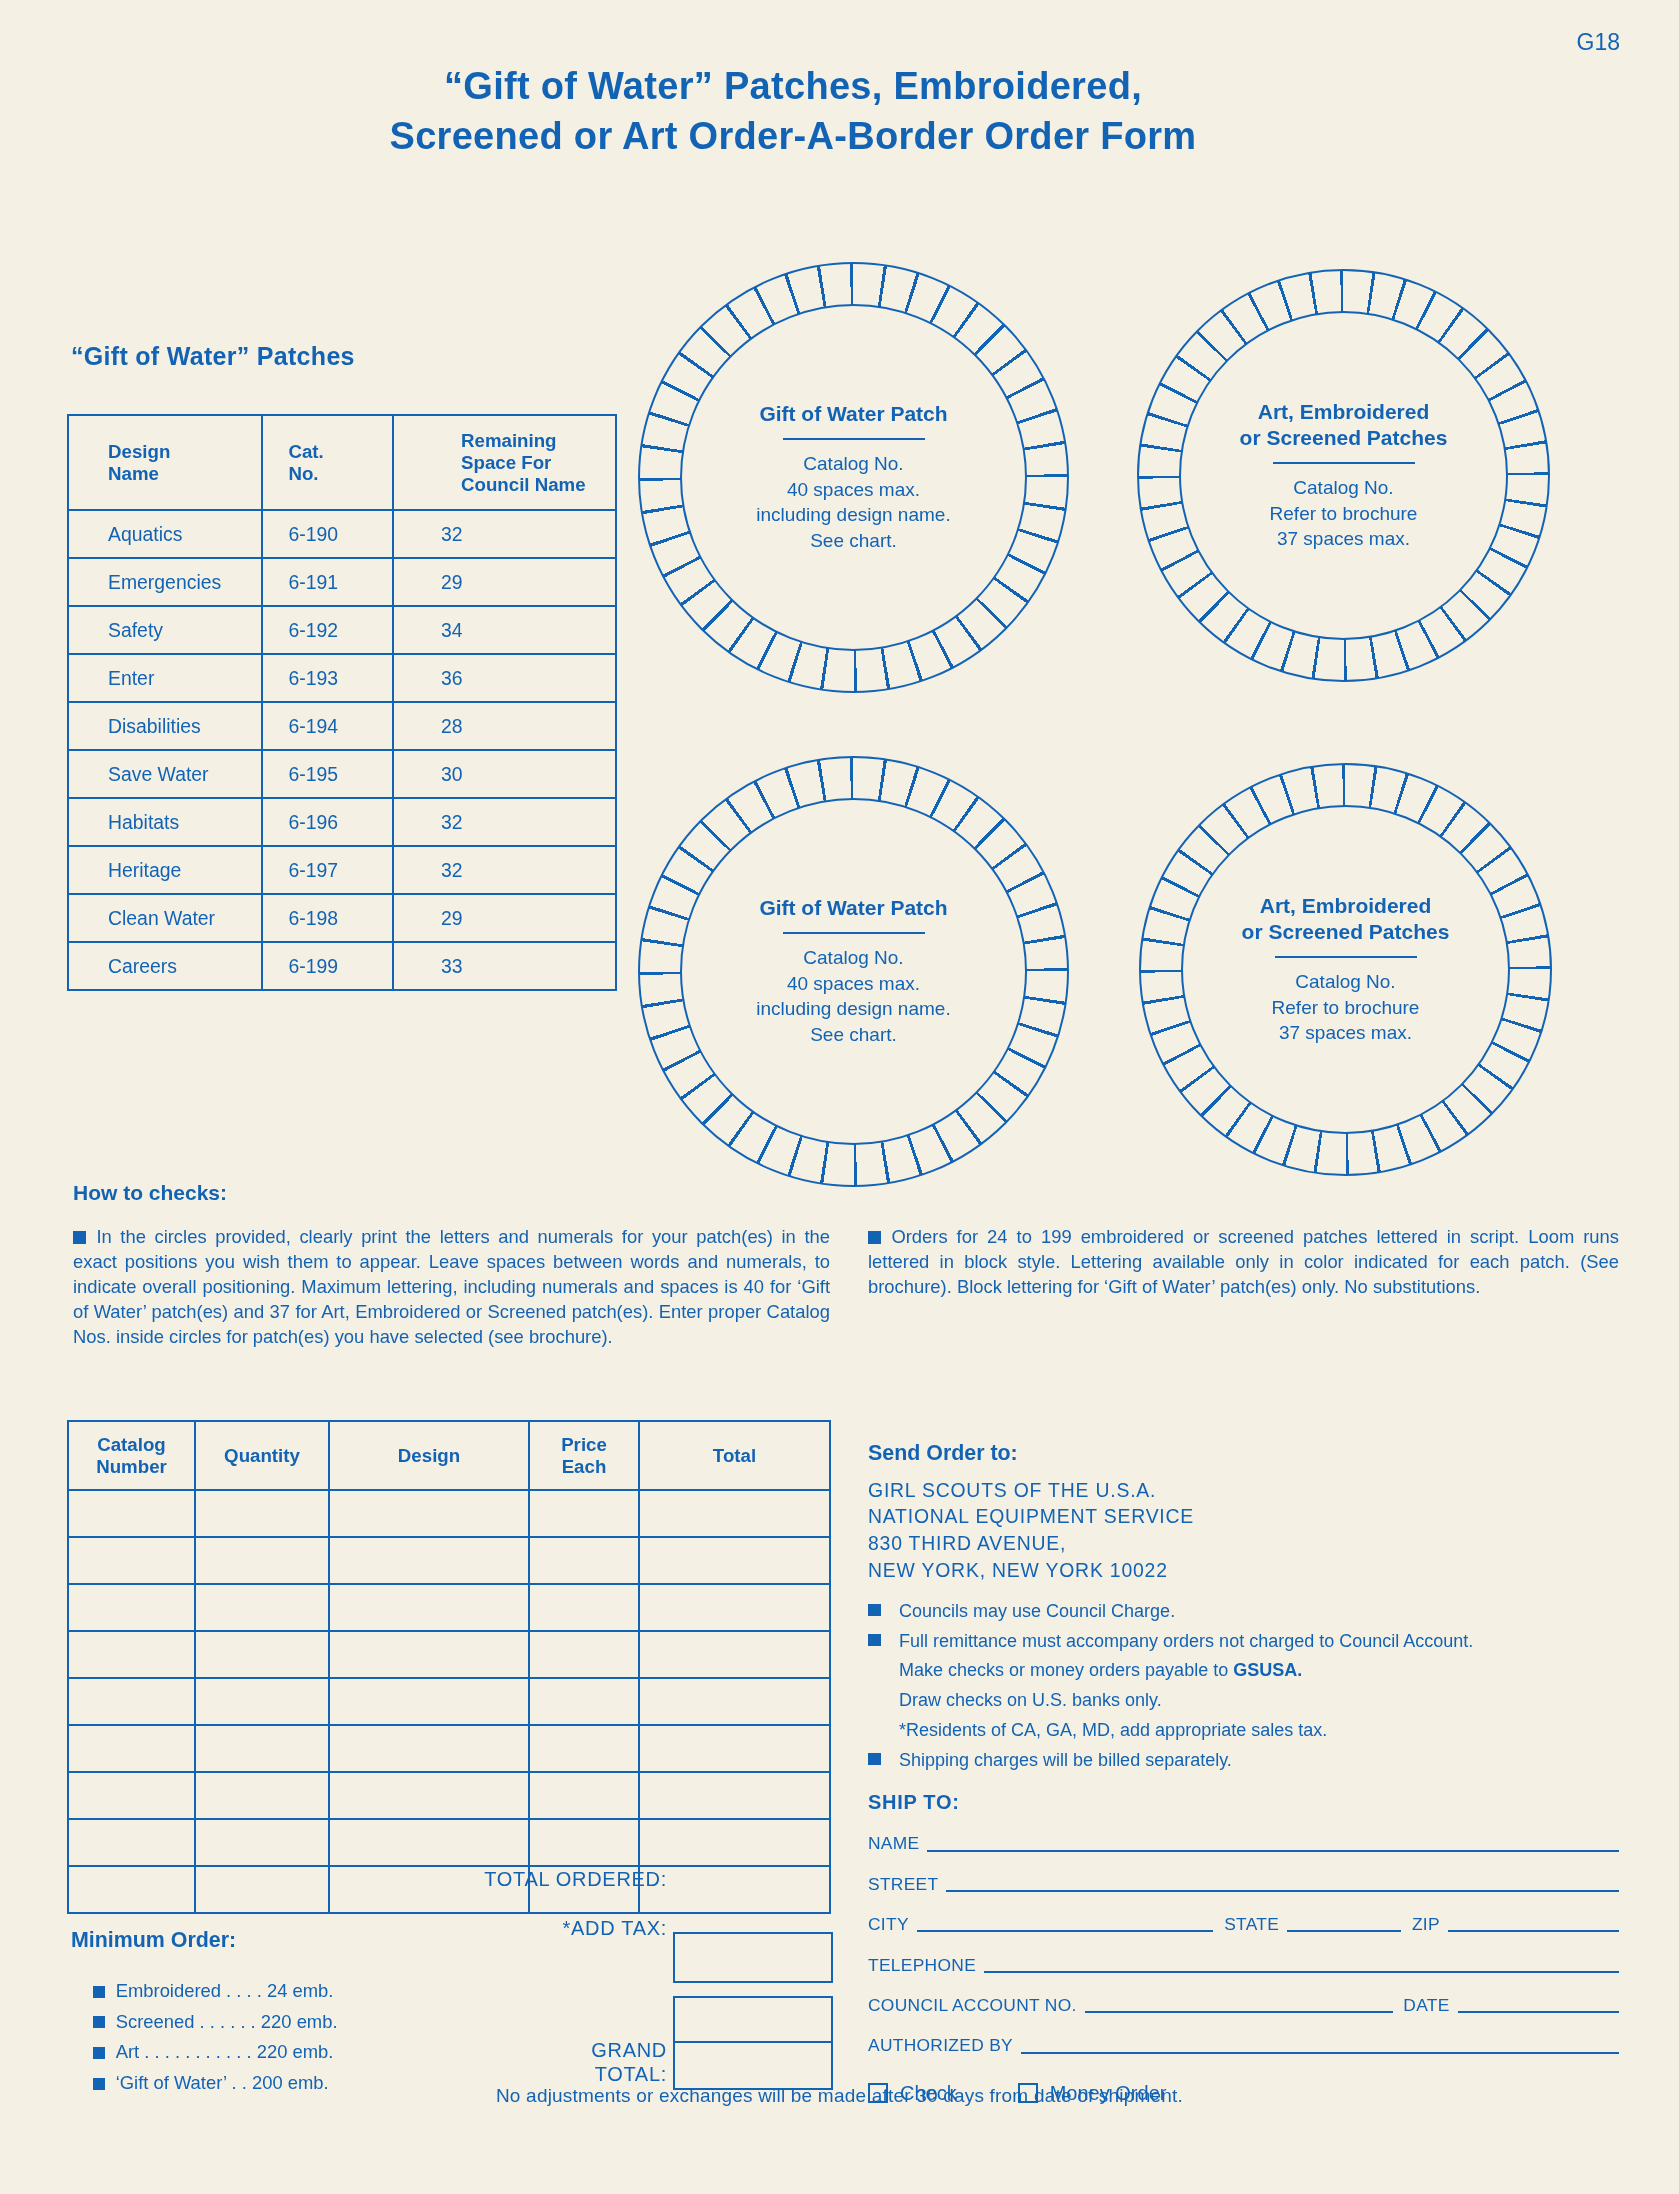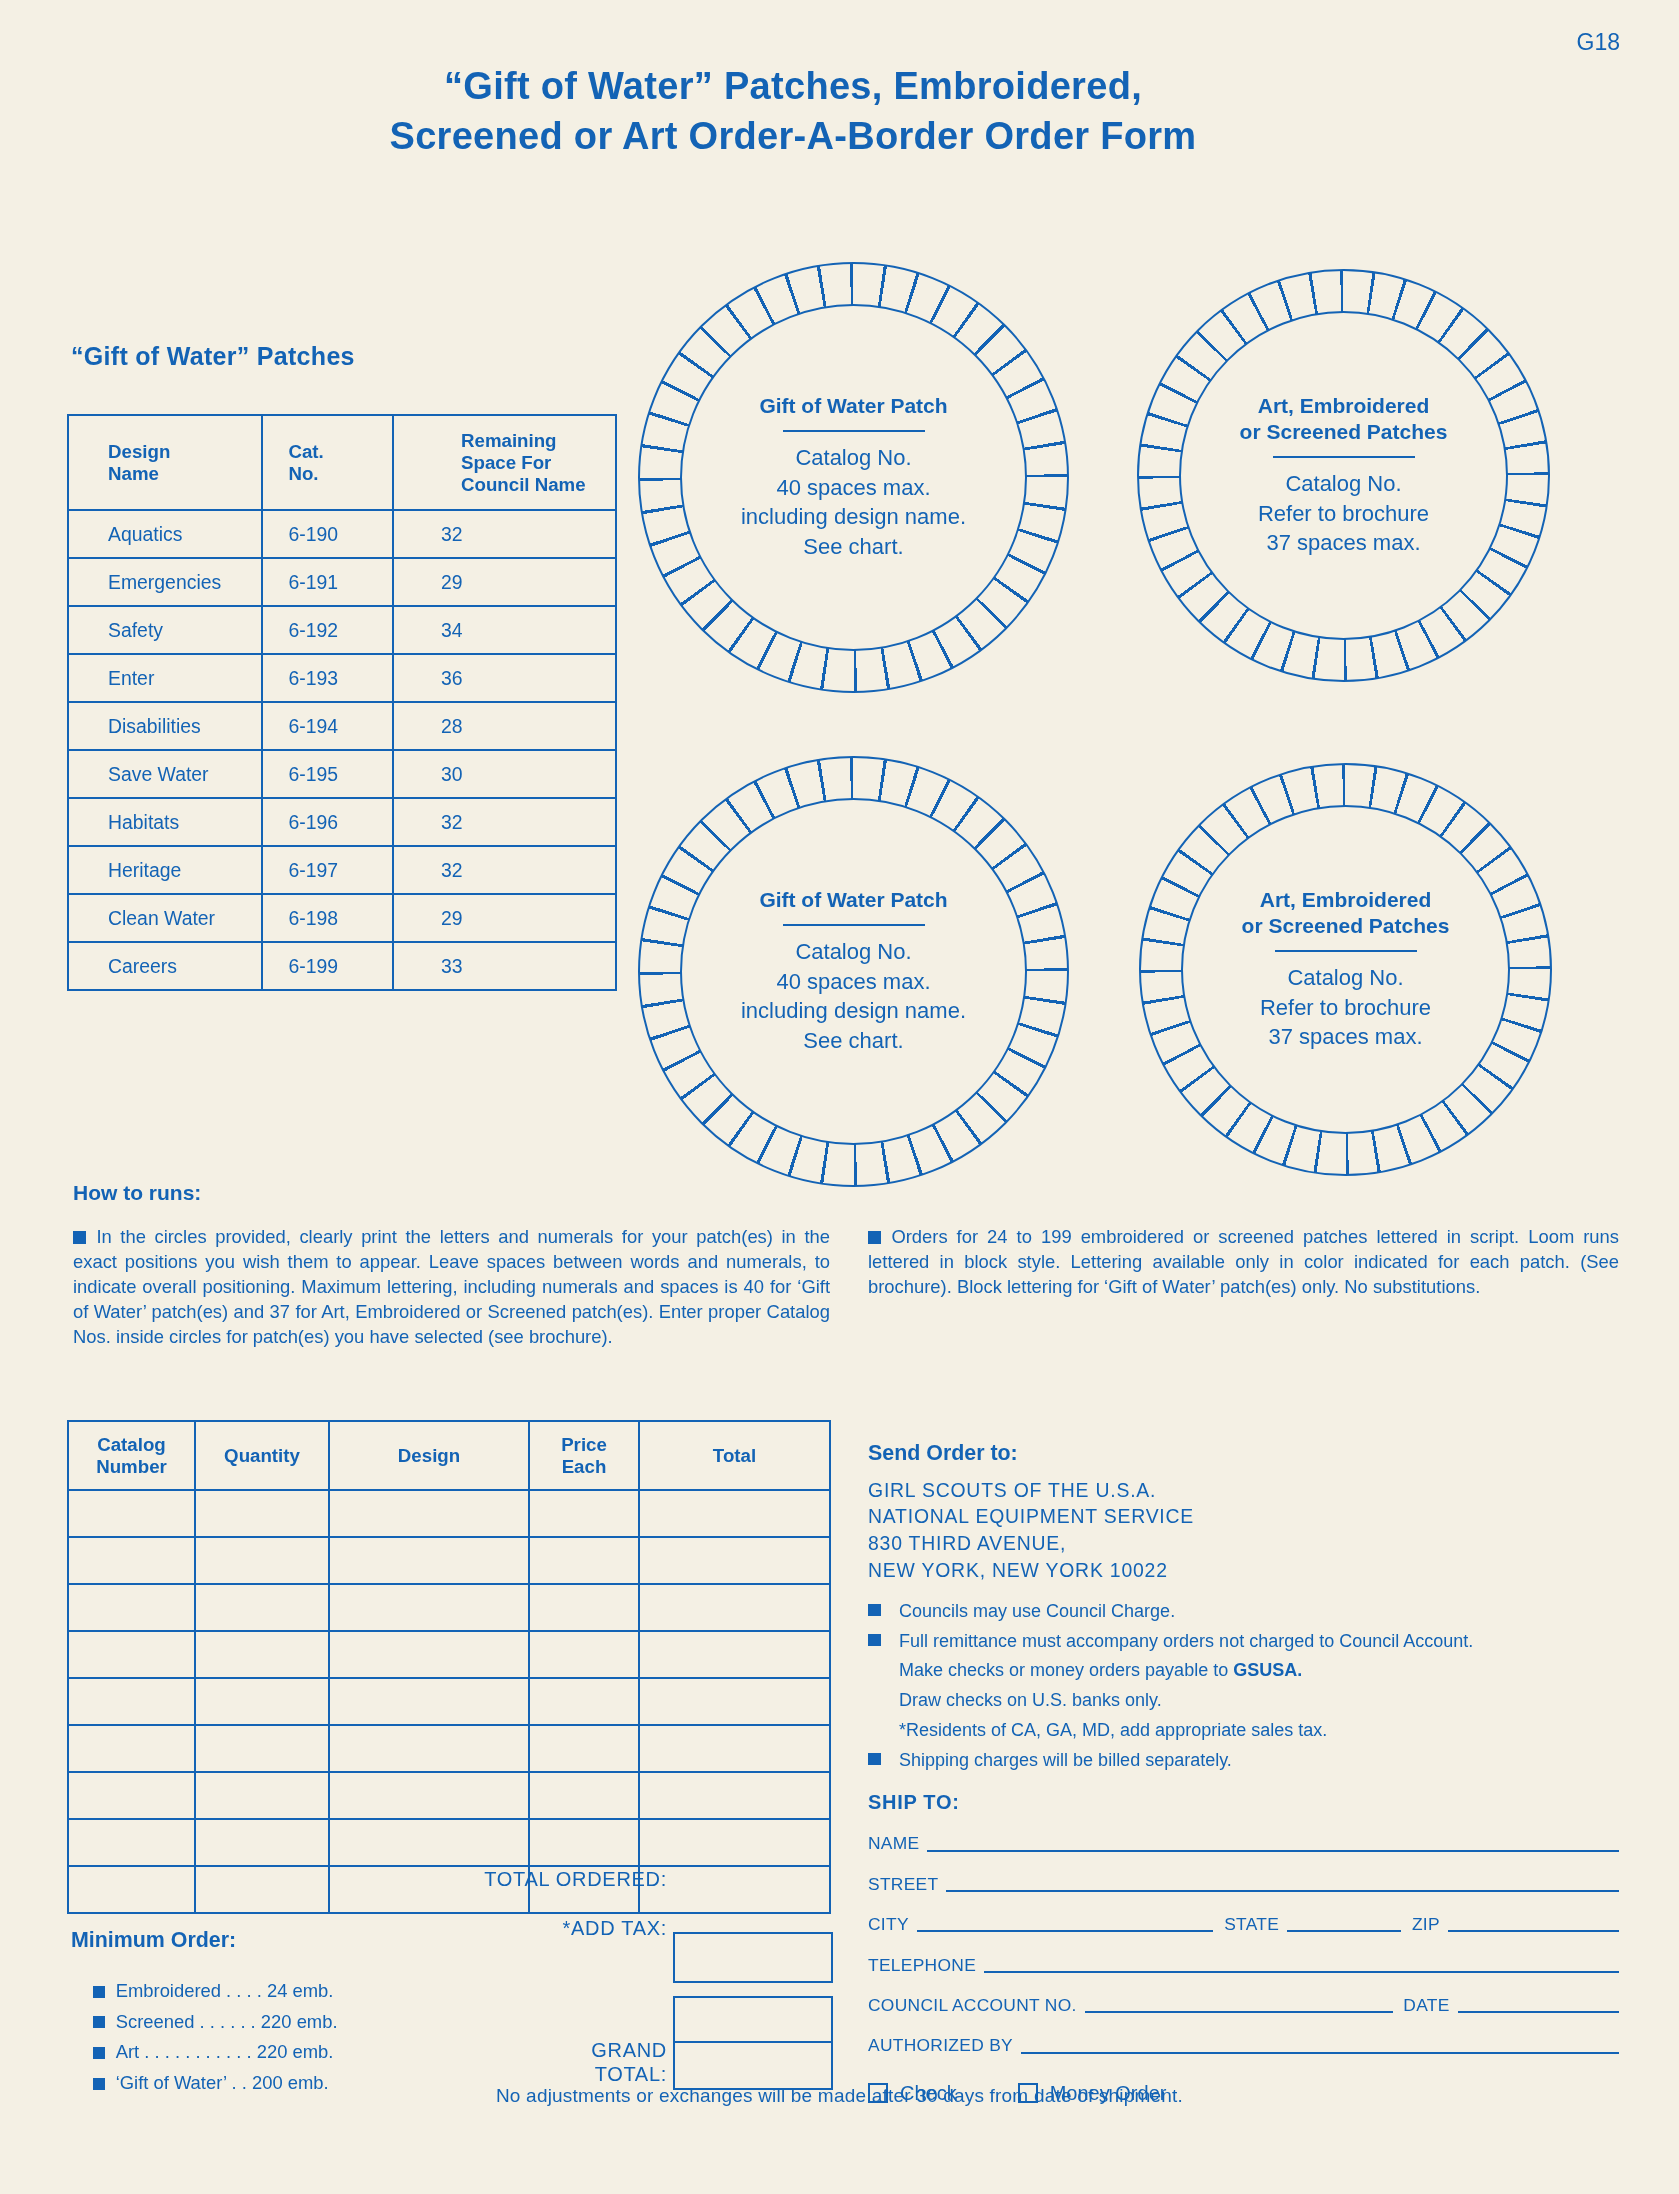--- a/index.html
+++ b/index.html
@@ -50,21 +50,21 @@
   .c-gift{width:431px;height:431px;}
   .c-art{width:413px;height:413px;}
   .patch-inner{
     position:absolute;inset:40px;border-radius:50%;
     background:var(--paper);border:2px solid var(--ink);
     display:flex;flex-direction:column;align-items:center;justify-content:center;
     text-align:center;padding:0 27px;
   }
   .patch-title{font-size:21px;font-weight:bold;line-height:1.25;}
   .patch-rule{width:142px;border-top:2px solid var(--ink);margin:10.7px 0 10.7px;}
-  .patch-body{font-size:22px;line-height:1.35;}
+  .patch-body{font-size:19px;line-height:1.35;}
 
   
   .howto-heading{position:absolute;left:73px;top:1181px;font-size:21px;font-weight:bold;}
   .howto-left{position:absolute;left:73px;top:1224px;width:757px;font-size:18.4px;line-height:1.36;text-align:justify;}
   .howto-right{position:absolute;left:868px;top:1224px;width:751px;font-size:18.4px;line-height:1.36;text-align:justify;}
 
   
   table.order-table{position:absolute;left:67px;top:1420px;border-collapse:collapse;table-layout:fixed;}
   .order-table th,.order-table td{border:2px solid var(--ink);}
   .order-table th{height:69px;font-size:18.7px;font-weight:bold;text-align:center;vertical-align:middle;}
@@ -221,21 +221,21 @@
     <div class="patch-inner">
       <div class="patch-title pre">Art, Embroidered
 or Screened Patches</div>
       <div class="patch-rule"></div>
       <div class="patch-body pre">Catalog No.
 Refer to brochure
 37 spaces max.</div>
     </div>
   </div>
 
-  <div class="howto-heading">How to runs:</div>
+  <div class="howto-heading">How to checks:</div>
   <p class="howto-left"><span class="sq"></span><span>In the circles provided, clearly print the letters and numerals for your patch(es) in the exact positions you wish them to appear. Leave spaces between words and numerals, to indicate overall positioning. Maximum lettering, including numerals and spaces is 40 for ‘Gift of Water’ patch(es) and 37 for Art, Embroidered or Screened patch(es). Enter proper Catalog Nos. inside circles for patch(es) you have selected (see brochure).</span></p>
   <p class="howto-right"><span class="sq"></span><span>Orders for 24 to 199 embroidered or screened patches lettered in script. Loom runs lettered in block style. Lettering available only in color indicated for each patch. (See brochure). Block lettering for ‘Gift of Water’ patch(es) only. No substitutions.</span></p>
 
   <table class="order-table">
     <thead>
       <tr>
         <th class="oc1 pre">Catalog
 Number</th>
         <th class="oc2">Quantity</th>
         <th class="oc3">Design</th>

